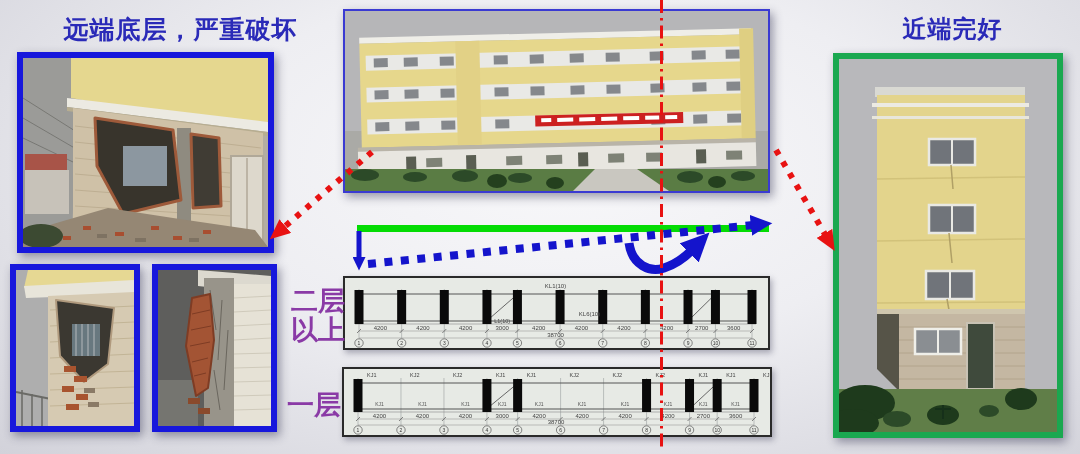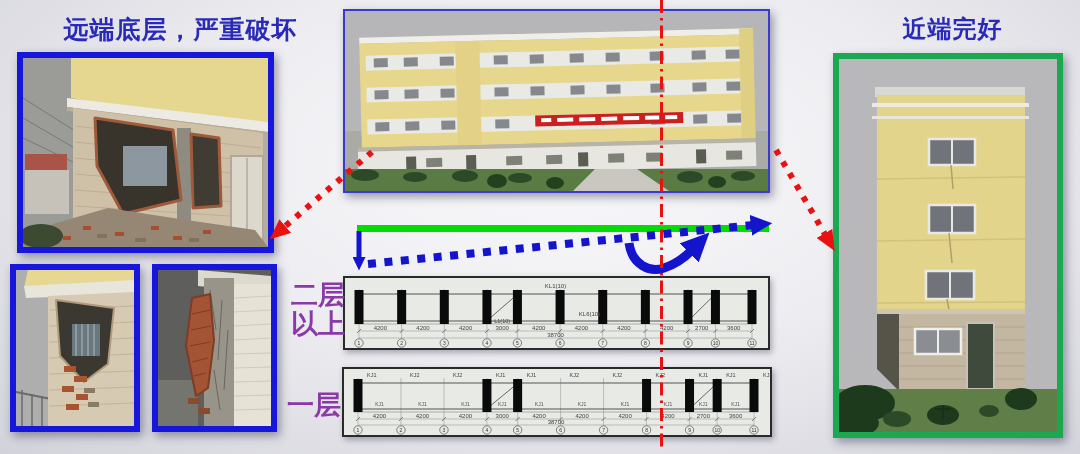--- a/index.html
+++ b/index.html
@@ -433,21 +433,21 @@
         <text x="302.5581395348837" y="63" font-size="5" fill="#333" text-anchor="middle">8</text>
         <circle cx="345.5348837209302" cy="61" r="4.2" fill="none" stroke="#555" stroke-width="0.7"></circle>
         <text x="345.5348837209302" y="63" font-size="5" fill="#333" text-anchor="middle">9</text>
         <circle cx="373.1627906976744" cy="61" r="4.2" fill="none" stroke="#555" stroke-width="0.7"></circle>
         <text x="373.1627906976744" y="63" font-size="5" fill="#333" text-anchor="middle">10</text>
         <circle cx="410" cy="61" r="4.2" fill="none" stroke="#555" stroke-width="0.7"></circle>
         <text x="410" y="63" font-size="5" fill="#333" text-anchor="middle">11</text>
       </svg>
     </div>
 
-  <div class="plabel" style="left:291px;top:280px;">
+  <div class="plabel" style="left:291px;top:286px;">
     <div>二层</div>
     <div>以上</div>
   </div>
   <div class="plabel" style="left:287px;top:391px;font-family:Liberation Serif, serif;">
     <div>一层</div>
   </div>
 
   <svg class="overlay" width="1080" height="454" viewBox="0 0 1080 454">
     <defs>
       <marker id="ah-red" markerUnits="strokeWidth" markerWidth="3.6" markerHeight="3" refX="0.5" refY="1.5" orient="auto">

